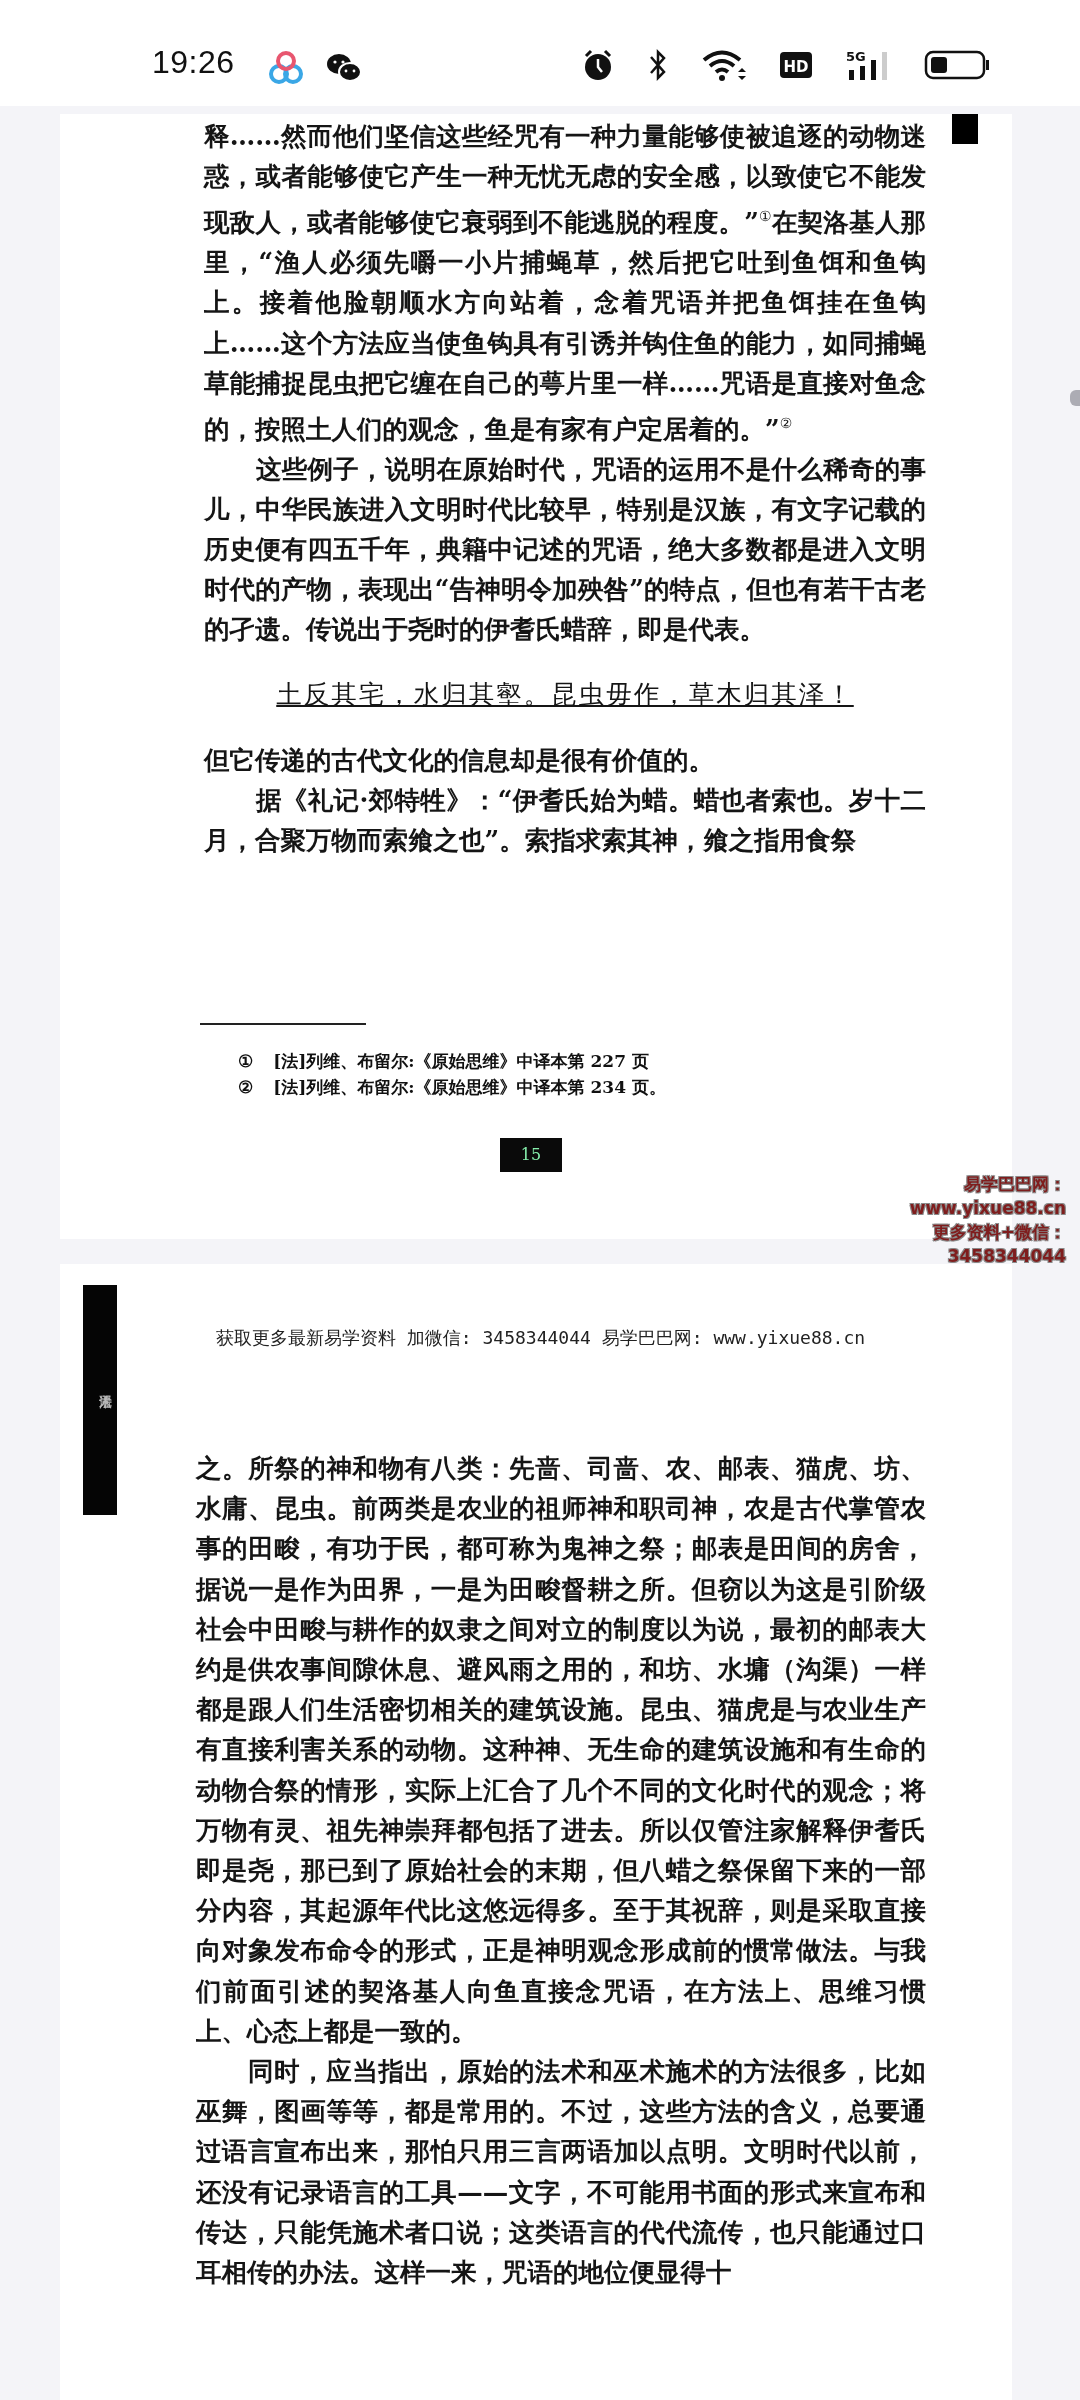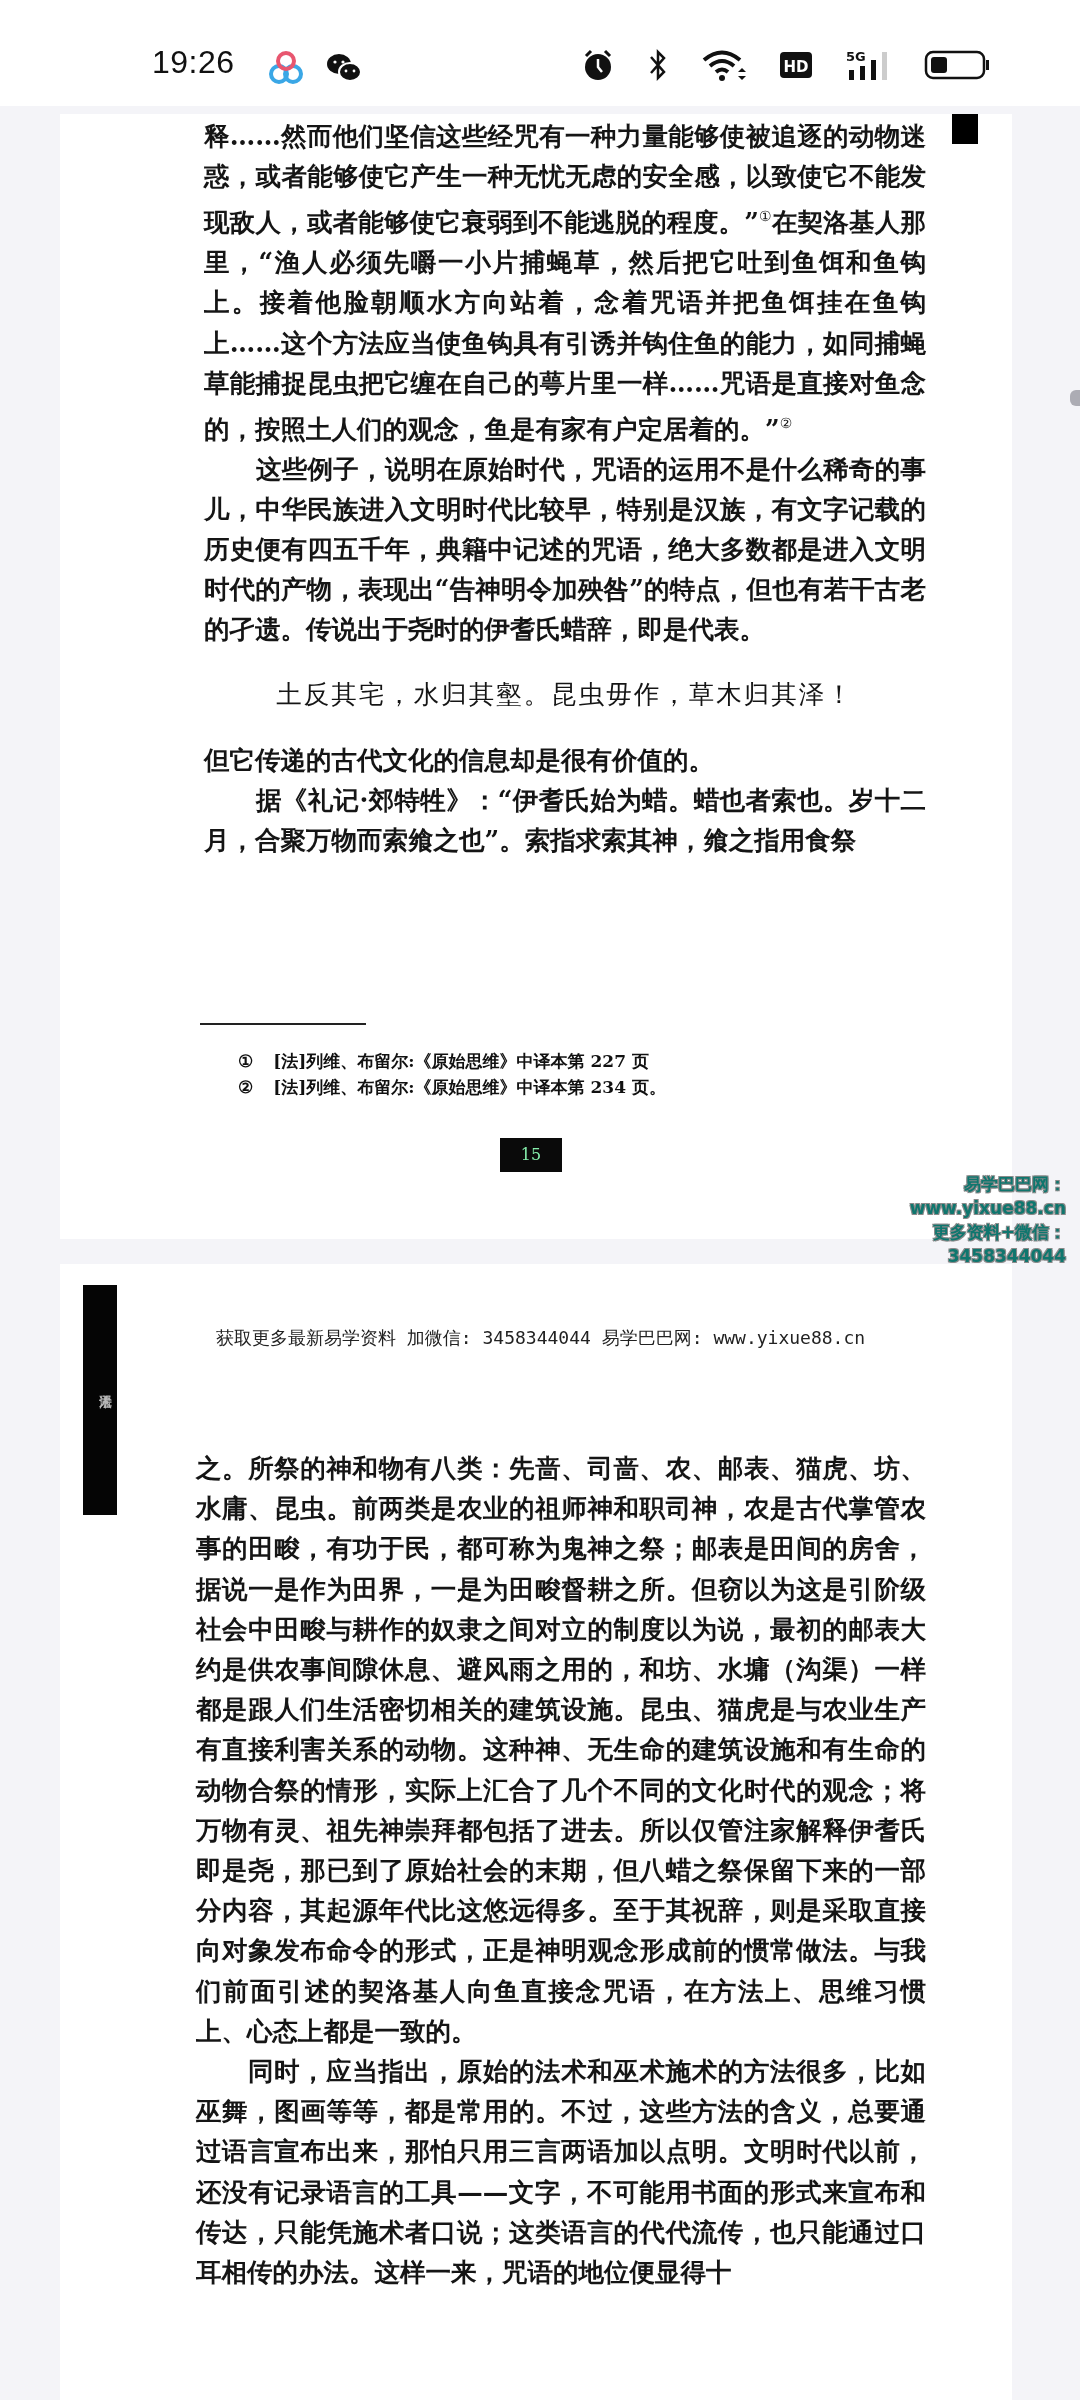--- a/index.html
+++ b/index.html
@@ -55,21 +55,21 @@
       font-size: 17px; line-height: 26px; color: #111; font-weight: bold;
     }
     .footnotes .fn { display: flex; gap: 20px; }
     .page-number-box {
       position: absolute; left: 440px; top: 1024px; width: 62px; height: 34px;
       background: #0a0a0a; color: #86efac; font-size: 16px; text-align: center; line-height: 34px;
     }
     .watermark {
       position: absolute; right: 14px; width: 250px; text-align: right;
       font-family: "DejaVu Sans", "Liberation Sans", sans-serif;
-      font-size: 17px; font-weight: bold; color: #0f766e; line-height: 24px;
+      font-size: 17px; font-weight: bold; color: #7f1d1d; line-height: 24px;
       text-shadow: -1px -1px 0 #8a8a8a, 1px -1px 0 #8a8a8a, -1px 1px 0 #8a8a8a, 1px 1px 0 #8a8a8a;
       z-index: 3;
     }
     .scroll-indicator {
       position: absolute; right: 0px; top: 390px; width: 10px; height: 16px;
       background: #9a9aa2; border-radius: 6px 0 0 6px; opacity: 0.8;
     }
 
     .side-tab {
       position: absolute; left: 23px; top: 21px; width: 34px; height: 230px; background: #050505;
@@ -153,21 +153,21 @@
       </svg>
     </span>
   </div>
 </div>
 
 <div class="page page1">
   <div class="side-square"></div>
   <div class="text-block" style="top: 2px;">
     <p><span>释……然而他们坚信这些经咒有一种力量能够使被追逐的动物迷惑，或者能够使它产生一种无忧无虑的安全感，以致使它不能发现敌人，或者能够使它衰弱到不能逃脱的程度。”</span><span class="sup">①</span><span>在契洛基人那里，“渔人必须先嚼一小片捕蝇草，然后把它吐到鱼饵和鱼钩上。接着他脸朝顺水方向站着，念着咒语并把鱼饵挂在鱼钩上……这个方法应当使鱼钩具有引诱并钩住鱼的能力，如同捕蝇草能捕捉昆虫把它缠在自己的萼片里一样……咒语是直接对鱼念的，按照土人们的观念，鱼是有家有户定居着的。”</span><span class="sup">②</span></p>
     <p class="indent">这些例子，说明在原始时代，咒语的运用不是什么稀奇的事儿，中华民族进入文明时代比较早，特别是汉族，有文字记载的历史便有四五千年，典籍中记述的咒语，绝大多数都是进入文明时代的产物，表现出“告神明令加殃咎”的特点，但也有若干古老的孑遗。传说出于尧时的伊耆氏蜡辞，即是代表。</p>
-    <p class="poem" style="margin: 24px 0 26px 0;">土反其宅，水归其壑。昆虫毋作，草木归其泽！</p>
+    <p class="poem" style="margin: 24px 0 26px 0; text-decoration: underline;">土反其宅，水归其壑。昆虫毋作，草木归其泽！</p>
     <p>但它传递的古代文化的信息却是很有价值的。</p>
     <p class="indent">据《礼记·郊特牲》：“伊耆氏始为蜡。蜡也者索也。岁十二月，合聚万物而索飨之也”。索指求索其神，飨之指用食祭</p>
   </div>
   <div class="footnote-sep"></div>
   <div class="footnotes">
     <div class="fn">
       <span>①</span>
       <span>[法]列维、布留尔:《原始思维》中译本第 227 页</span>
     </div>
     <div class="fn">

